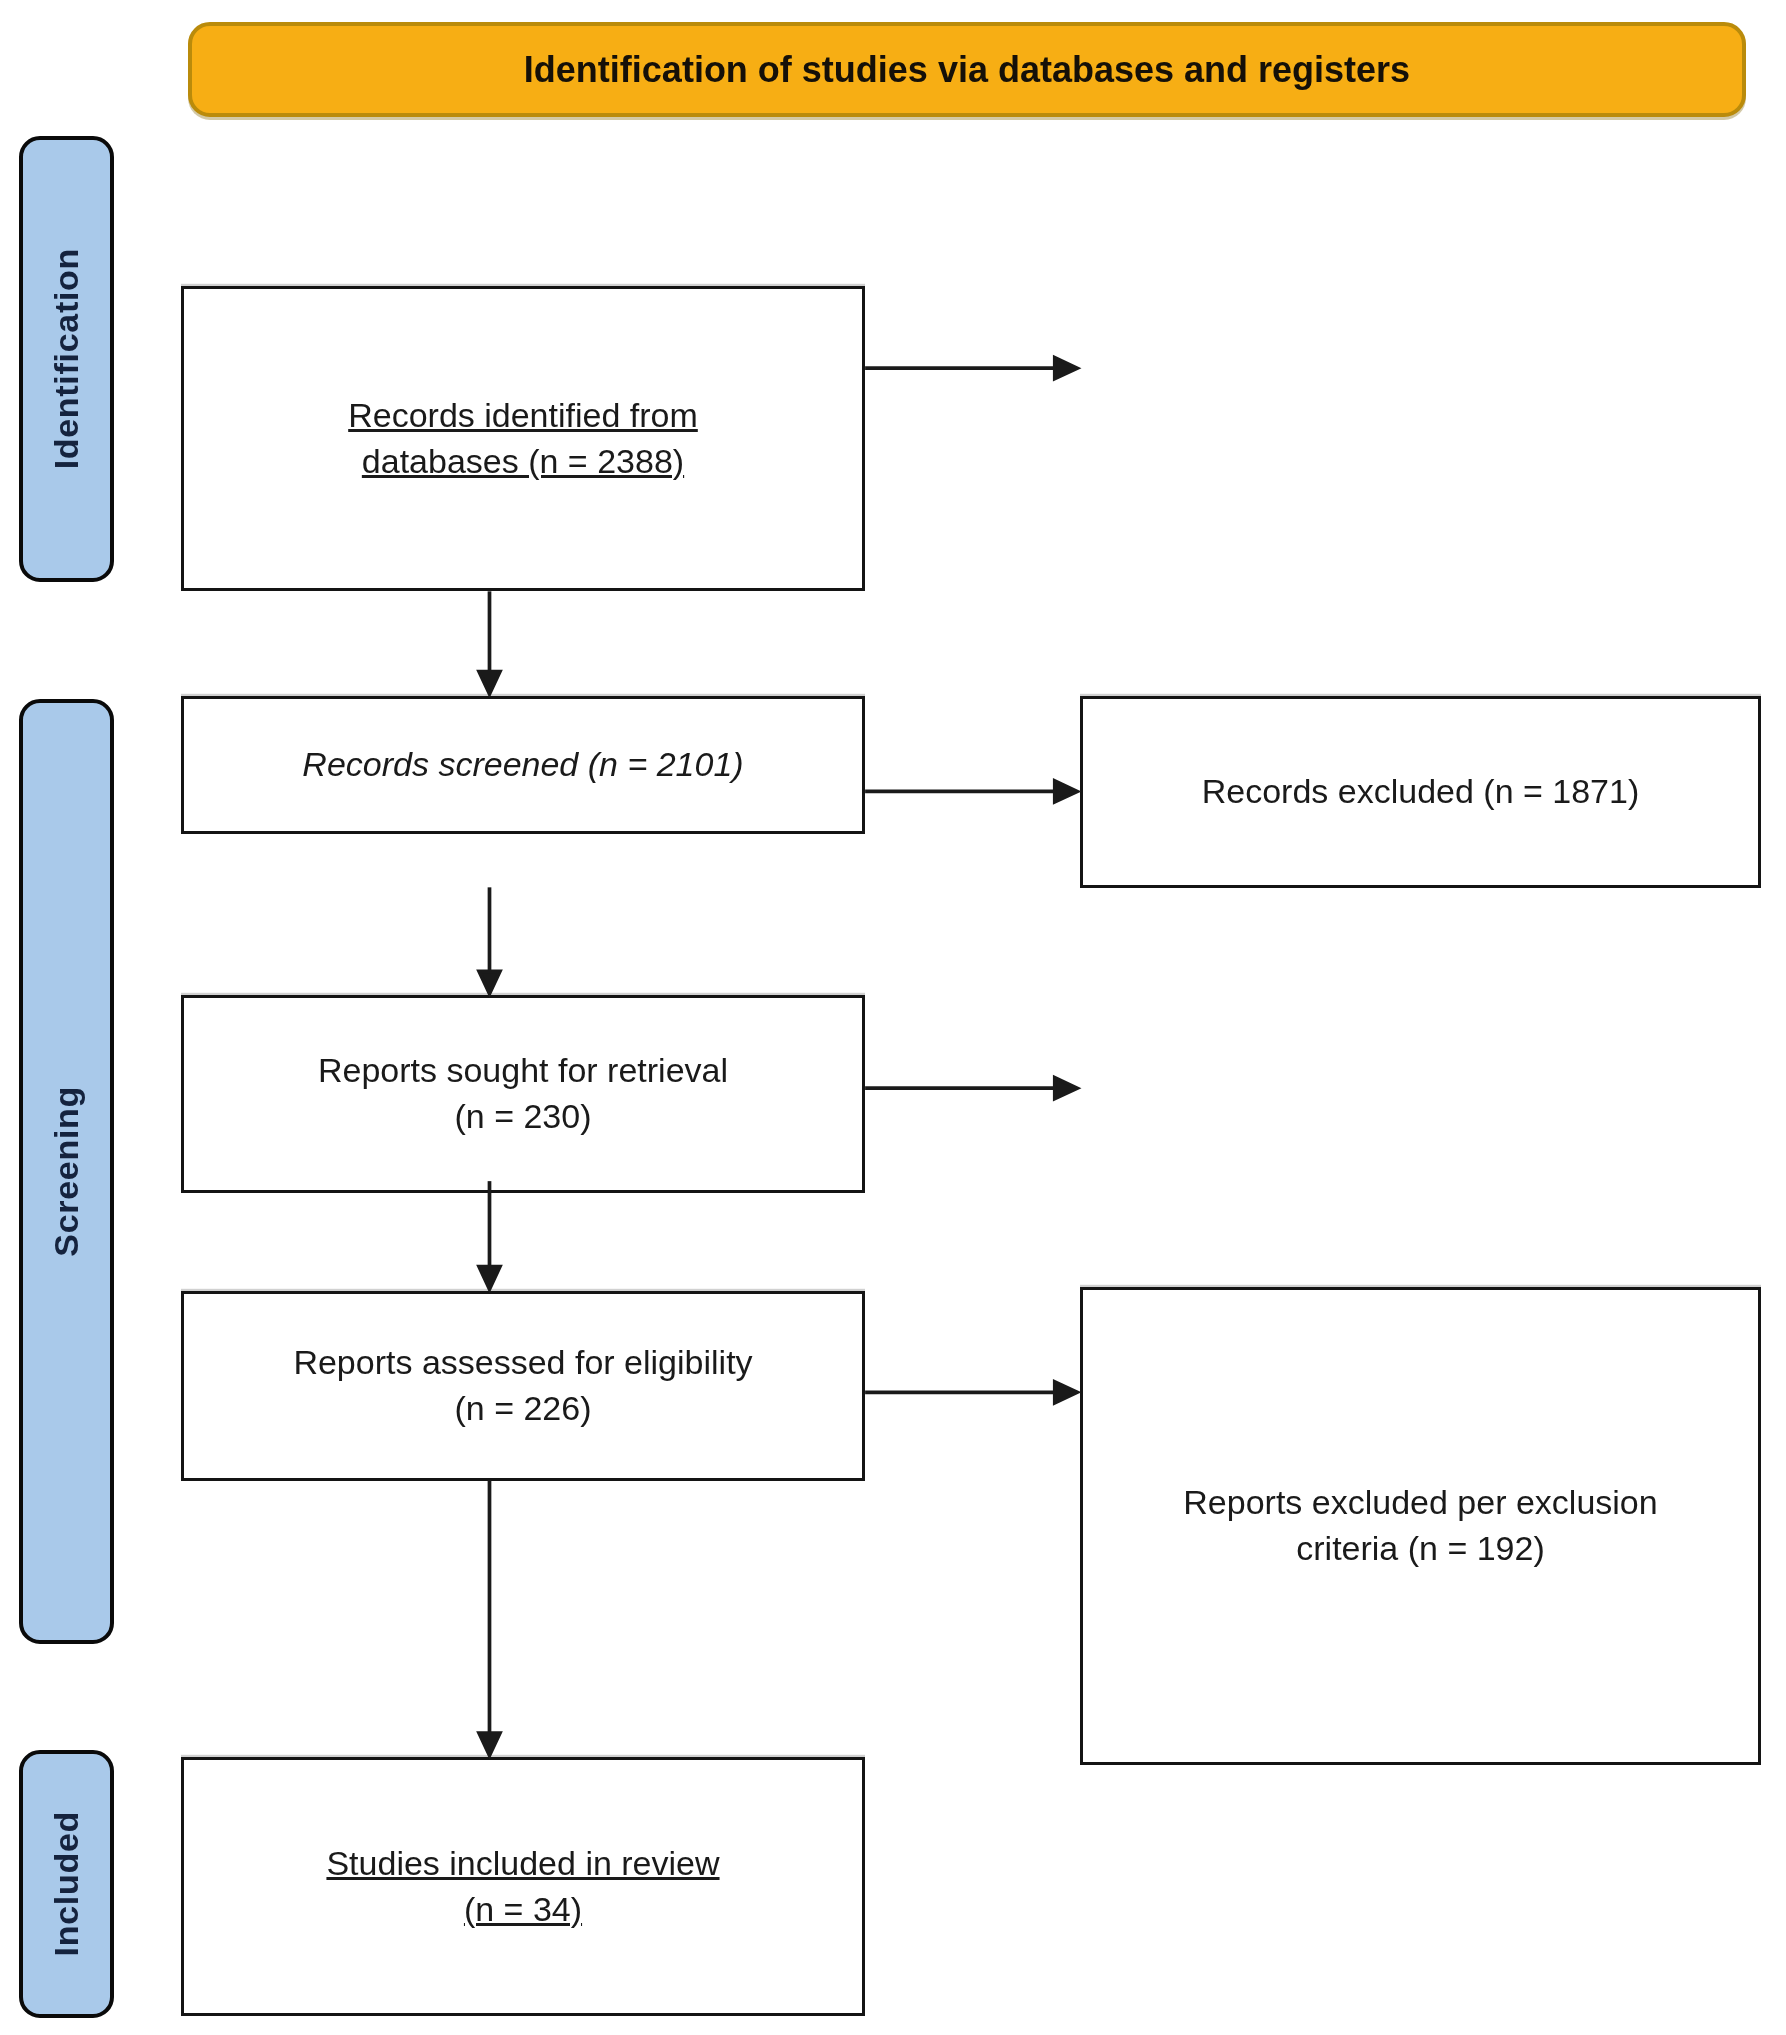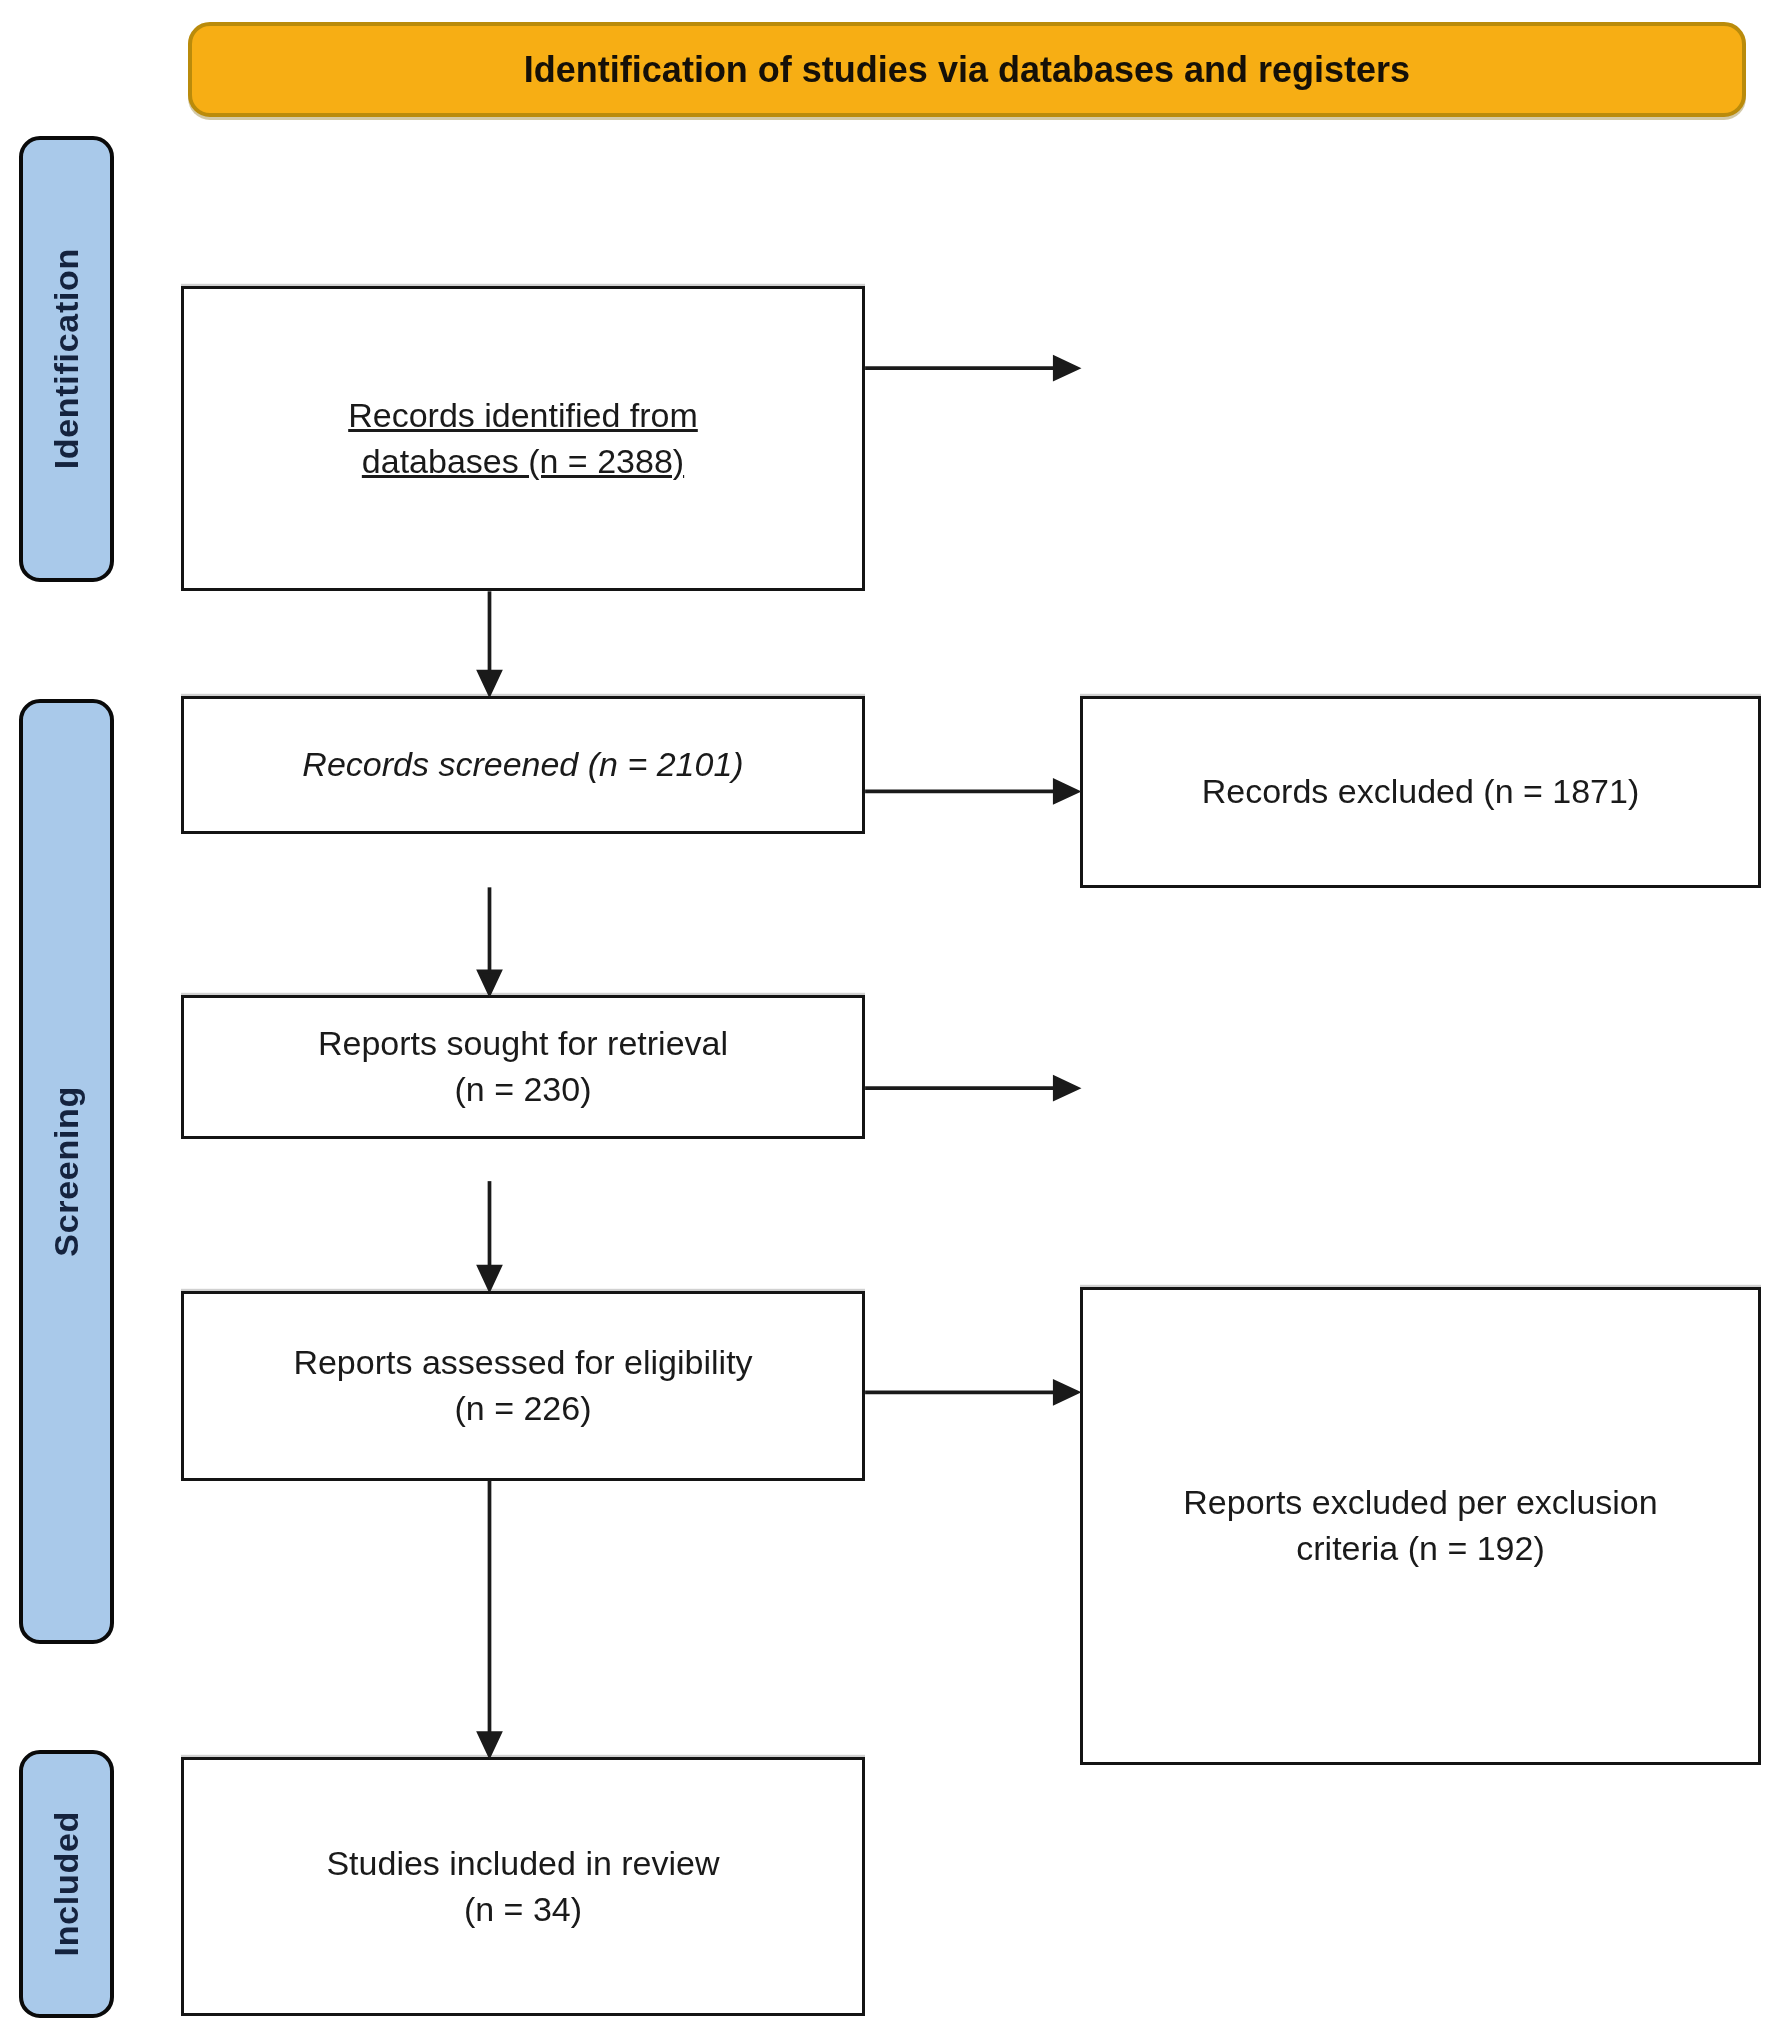--- a/index.html
+++ b/index.html
@@ -84,29 +84,29 @@
     <span class="vtext">Included</span>
   </div>
 
   <div class="box col-left" style="top:286px; height:305px;text-decoration:underline;">
     <span class="ln">Records identified from</span>
     <span class="ln">databases (n = 2388)</span>
   </div>
   <div class="box col-left" style="top:696px; height:138px;font-style:italic;">
     <span class="ln">Records screened (n = 2101)</span>
   </div>
-  <div class="box col-left" style="top:995px; height:144px;">
+  <div class="box col-left" style="top:995px; height:198px;">
     <span class="ln">Reports sought for retrieval</span>
     <span class="ln">(n = 230)</span>
   </div>
   <div class="box col-left" style="top:1291px; height:190px;">
     <span class="ln">Reports assessed for eligibility</span>
     <span class="ln">(n = 226)</span>
   </div>
-  <div class="box col-left" style="top:1757px; height:259px;">
+  <div class="box col-left" style="top:1757px; height:259px;text-decoration:underline;">
     <span class="ln">Studies included in review</span>
     <span class="ln">(n = 34)</span>
   </div>
 
   <div class="box col-right" style="top:696px; height:192px;">
     <span class="ln">Records excluded (n = 1871)</span>
   </div>
   <div class="box col-right" style="top:1287px; height:478px;">
     <span class="ln">Reports excluded per exclusion</span>
     <span class="ln">criteria (n = 192)</span>

